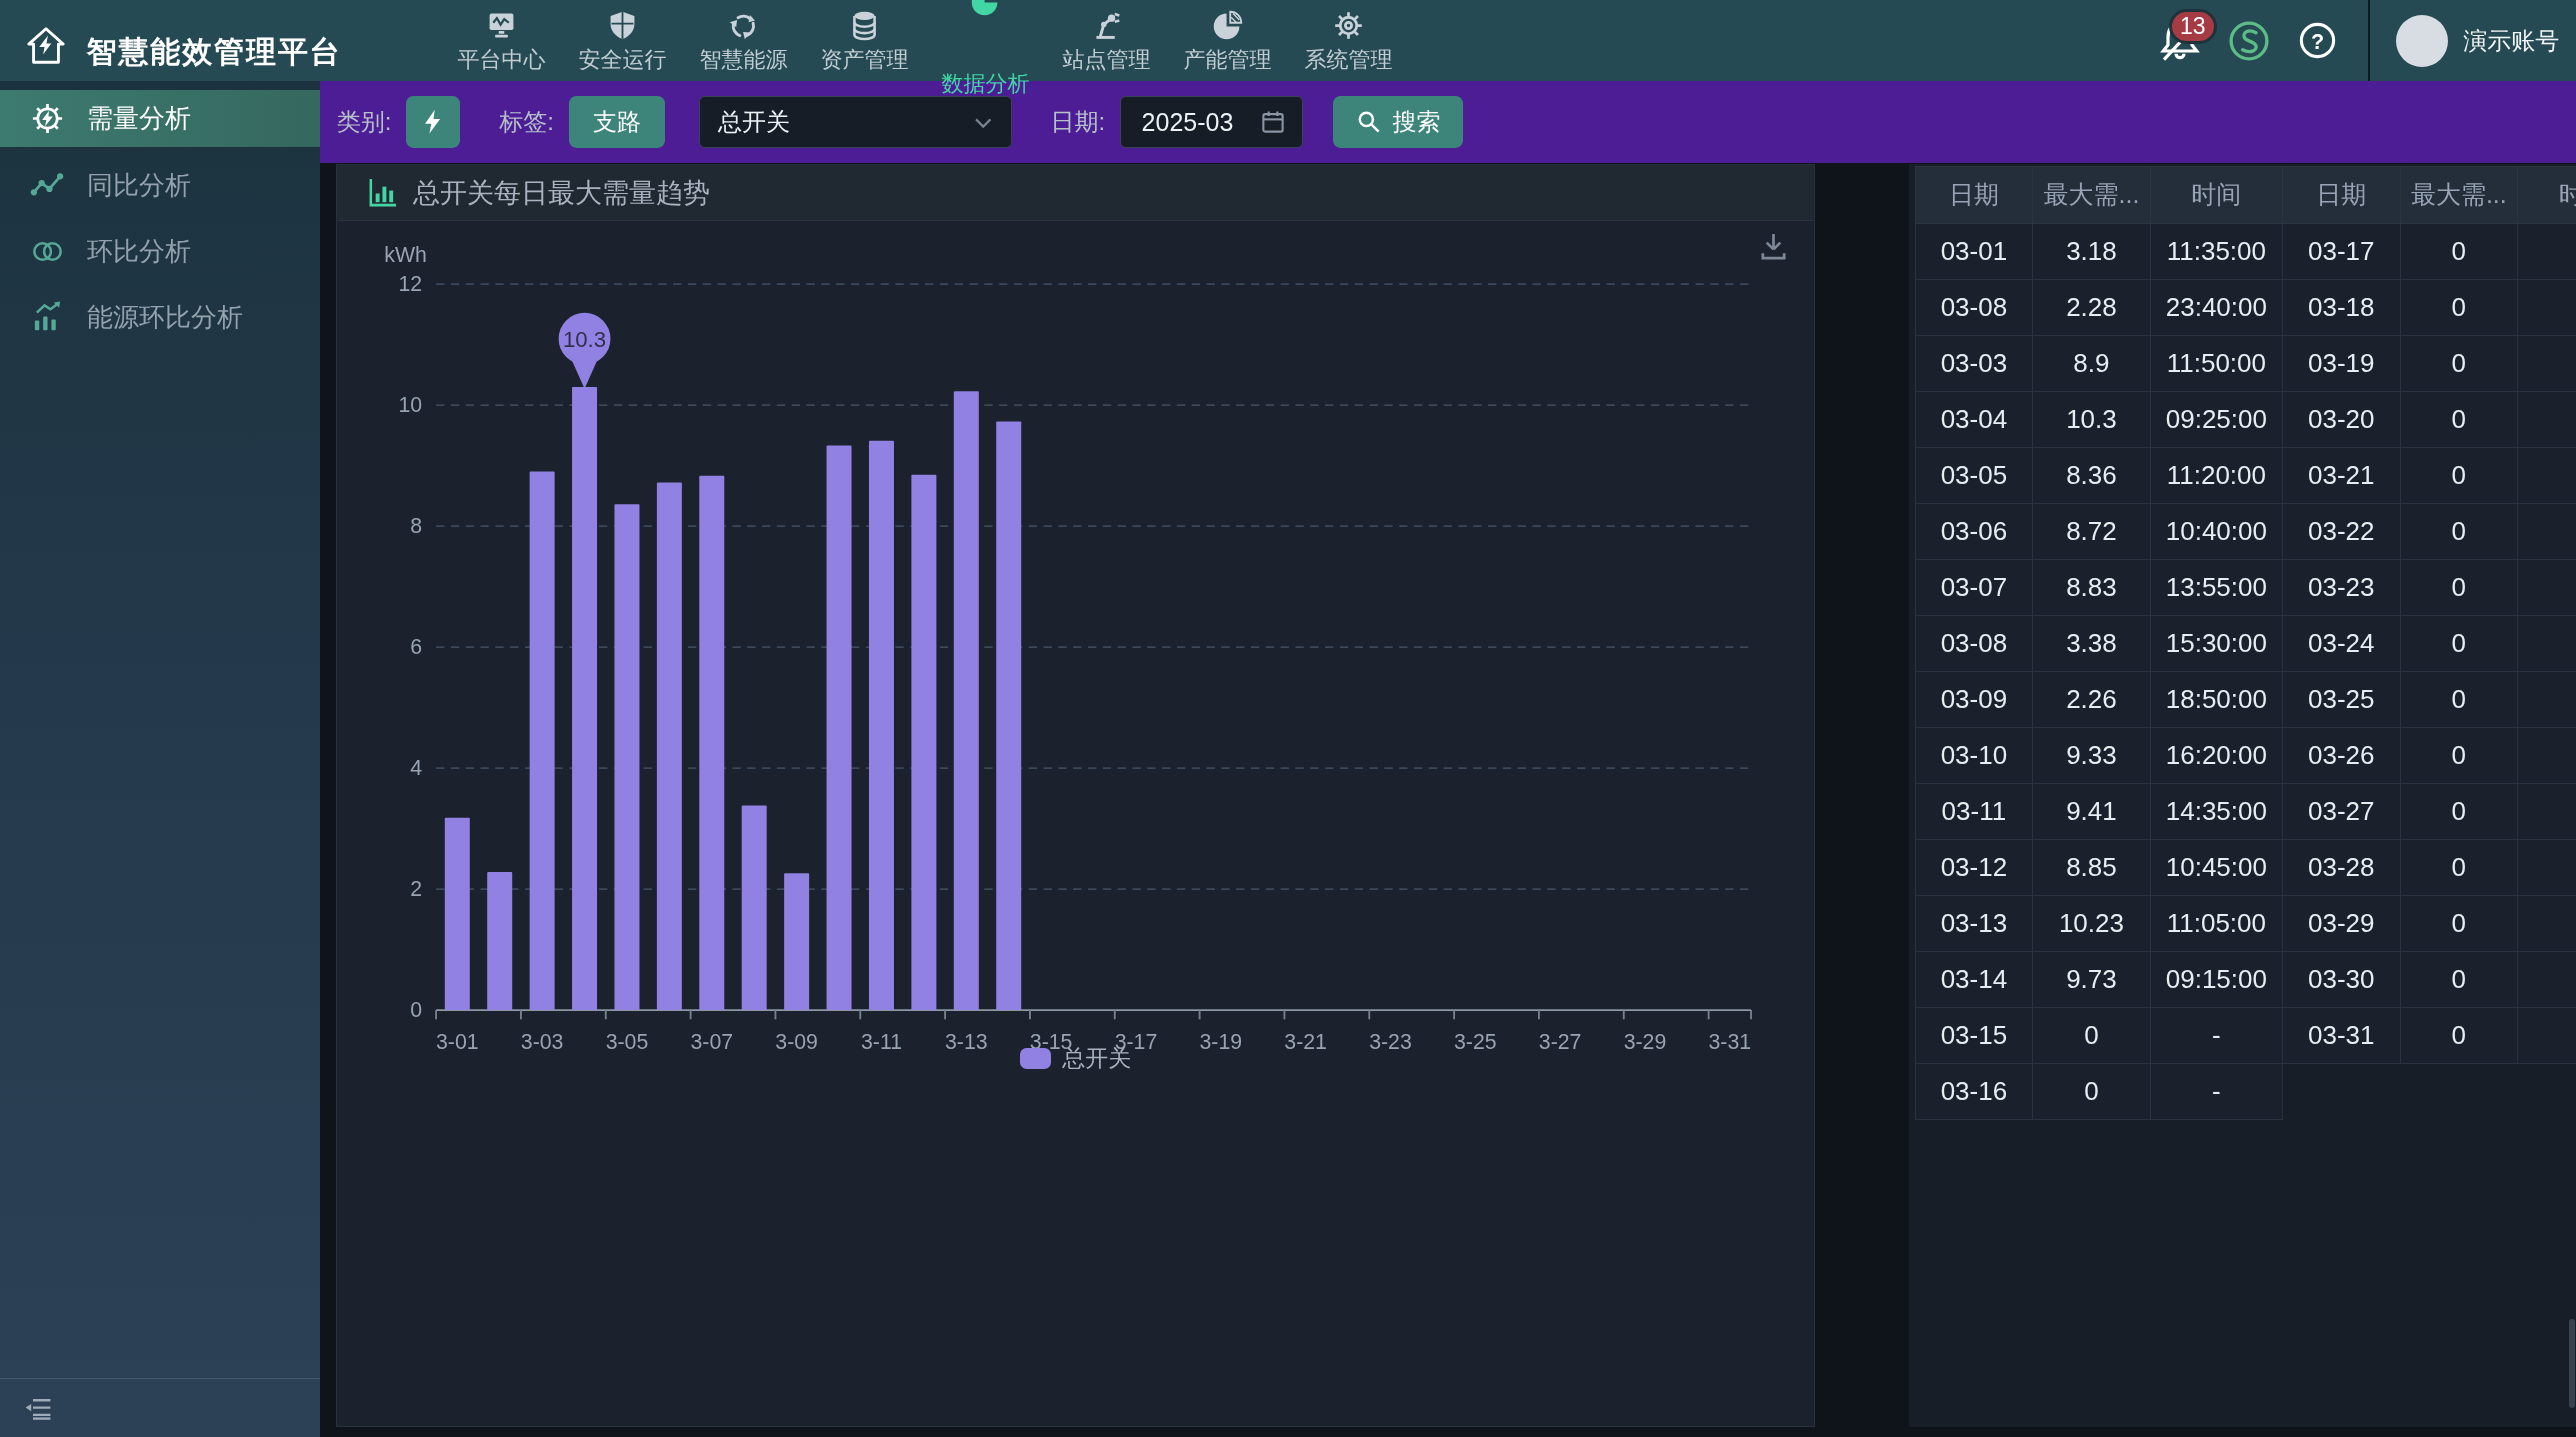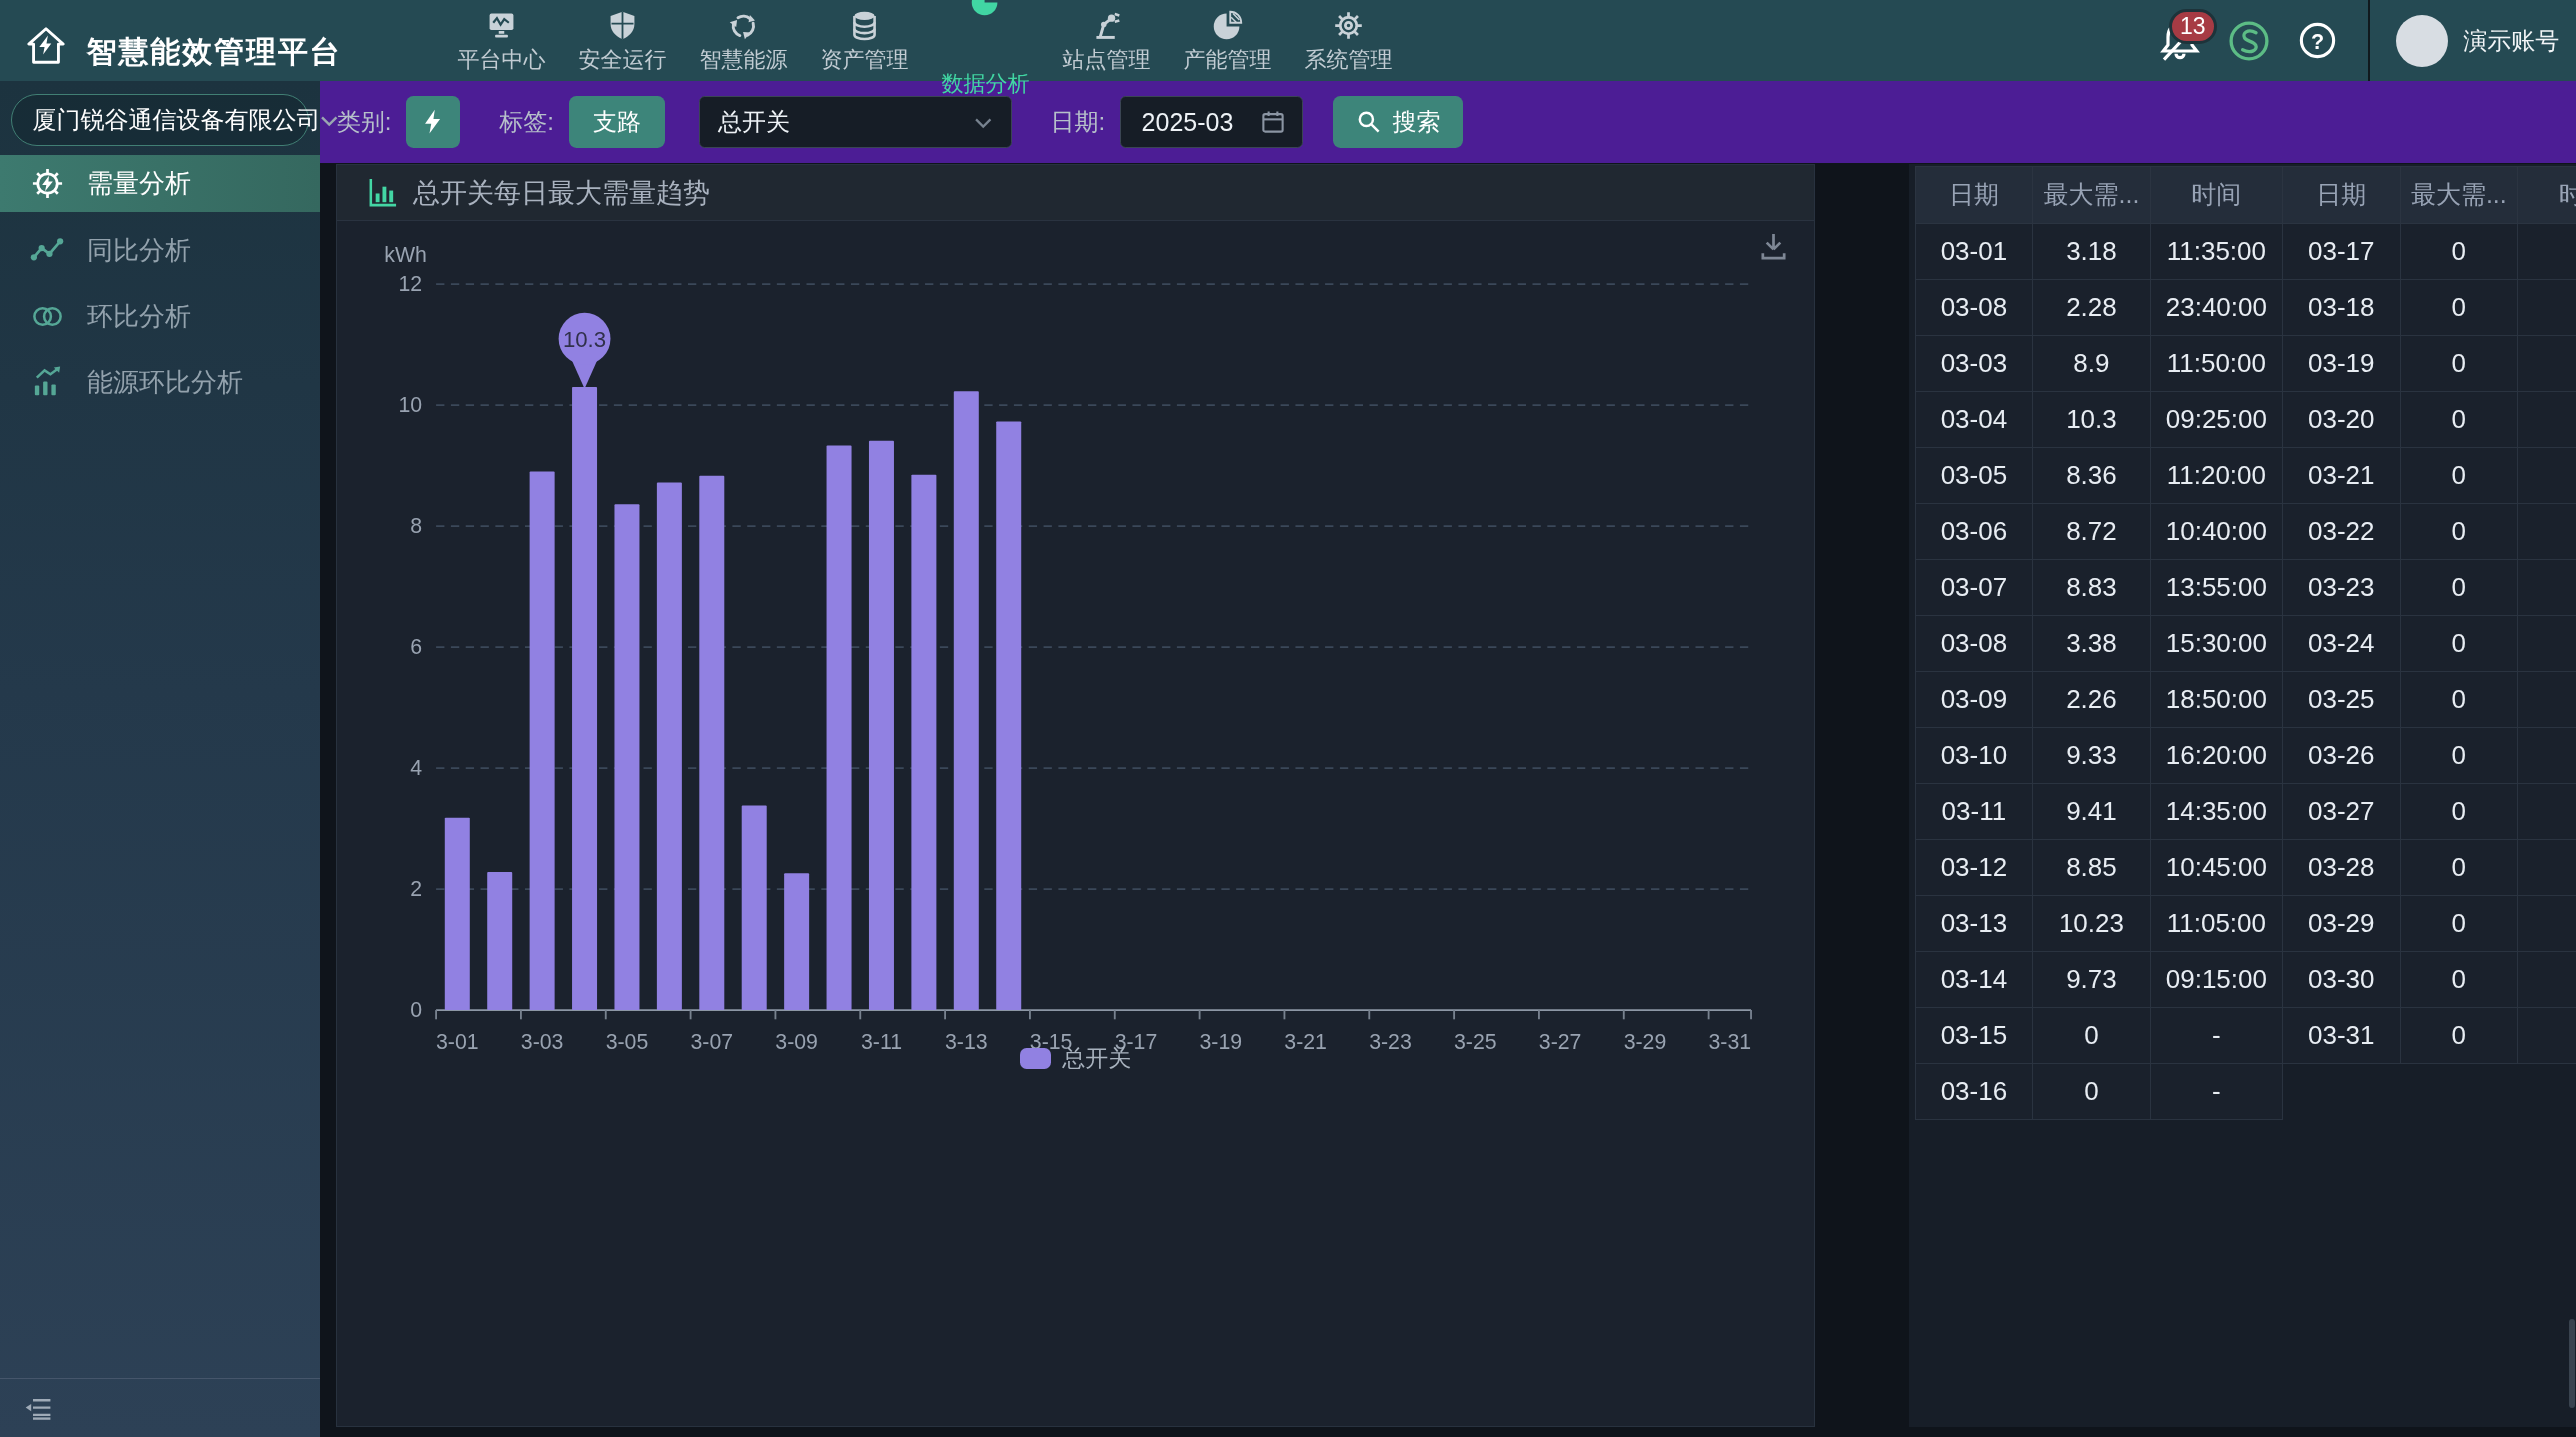--- a/index.html
+++ b/index.html
@@ -211,28 +211,20 @@
             <text x="18" y="25" text-anchor="middle" font-size="18" font-weight="bold" fill="#ffffff" font-family="Liberation Sans,sans-serif">?</text>
           </svg>
       </span>
       <span class="hdr-divider"></span>
       <span class="avatar"></span>
       <span class="user-name">演示账号</span>
     </div>
   </div>
 
   <div class="sidebar">
-    <div class="company-select">
-      <span class="company-name">厦门锐谷通信设备有限公司</span>
-      <span>
-        <svg width="18.5" height="15" viewBox="0 0 18 14">
-            <polyline points="2,4 9,11 16,4" fill="none" stroke="#9aa7b1" stroke-width="2.4"></polyline>
-          </svg>
-      </span>
-    </div>
     <div class="menu" id="side-menu">
         <div class="menu-item active">
           <span class="mi-ico">
             <svg width="35" height="35" viewBox="0 0 36 36">
               <g stroke="currentColor" stroke-width="2.8" fill="none">
                 <circle cx="18" cy="18" r="10"></circle>
                 <path d="M18,8 V3 M18,28 V33 M8,18 H3 M28,18 H33 M10.9,10.9 L7.4,7.4 M25.1,25.1 L28.6,28.6 M10.9,25.1 L7.4,28.6 M25.1,10.9 L28.6,7.4"></path>
               </g>
               <polygon points="19.5,10 12.5,19.5 16.8,19.5 15.5,26 23.5,16 19,16" fill="currentColor"></polygon>
             </svg>

